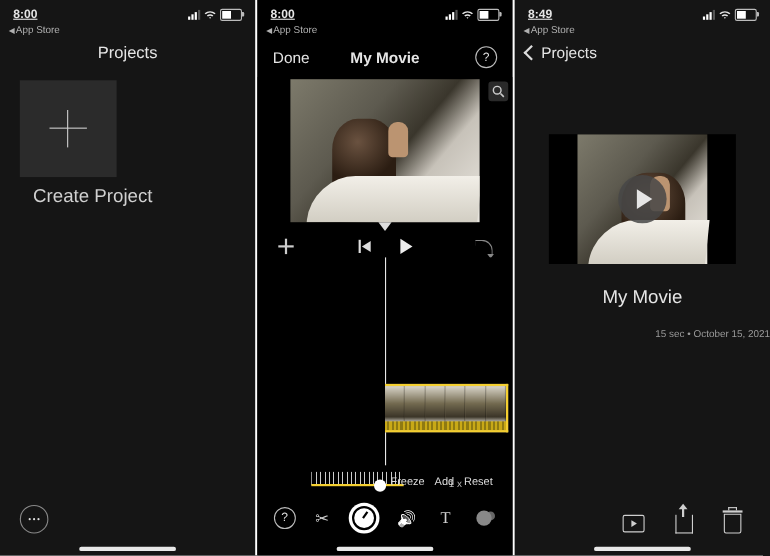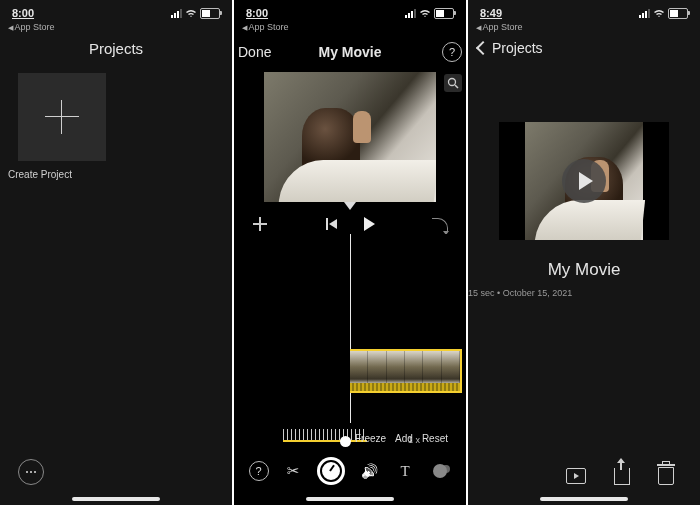--- a/index.html
+++ b/index.html
@@ -16,35 +16,35 @@
   .sigbars span { width:2px; background:#fff; }
   .sigbars span:nth-child(1){height:3px} .sigbars span:nth-child(2){height:5px} .sigbars span:nth-child(3){height:7px} .sigbars span:nth-child(4){height:9px;background:#555}
   .wifi { width:12px; height:9px; }
   .batt { width:18px; height:9px; border:1px solid #bbb; border-radius:2px; position:relative; }
   .batt:after { content:''; position:absolute; right:-3px; top:2px; width:2px; height:4px; background:#bbb; border-radius:0 1px 1px 0; }
   .batt i { position:absolute; left:1px; top:1px; bottom:1px; width:45%; background:#fff; }
   .breadcrumb { font-size:9px; color:#b0b0b0; padding:0 8px 2px; }
   .breadcrumb .tri { font-size:7px; margin-right:1px; }
 
   
-  .navrow { display:flex; justify-content:space-between; align-items:center; padding:8px 4px; font-size:14px; }
+  .navrow { display:flex; justify-content:space-between; align-items:center; padding:8px 14px; font-size:14px; }
   .navrow .title { font-weight:600; font-size:14px; }
   .navrow .side { width:48px; display:flex; align-items:center; }
   .navrow .side.right { justify-content:flex-end; }
   .help-circle,.mag-circle { width:18px; height:18px; border:1px solid #bbb; border-radius:50%; display:flex; align-items:center; justify-content:center; font-size:11px; color:#ddd; }
   .mag-circle { border:none; background:#2a2a2a; border-radius:3px; }
 
   
   .projects-head { text-align:center; font-size:15px; font-weight:500; padding:6px 0 10px; }
   .tile { width:88px; height:88px; background:var(--light); margin:6px 0 8px 18px; display:flex; align-items:center; justify-content:center; }
   .plus-big { position:relative; width:34px; height:34px; }
   .plus-big:before,.plus-big:after { content:''; position:absolute; background:#cfcfcf; }
   .plus-big:before { left:16px; top:0; width:1px; height:34px; }
   .plus-big:after { top:16px; left:0; height:1px; width:34px; }
-  .tile-label { font-size:10px; color:#d0d0d0; padding-left:8px; }
+  .tile-label { font-size:17px; color:#d0d0d0; padding-left:30px; }
   .circ-btn { width:24px; height:24px; border:1px solid #888; border-radius:50%; display:flex; align-items:center; justify-content:center; color:#ddd; }
   .dots { display:flex; gap:2px; } .dots span{width:2px;height:2px;background:#ddd;border-radius:50%;}
 
   
   .s2 { background:#000; }
   .preview-wrap { position:relative; background:#000; padding:2px 30px 0; }
   .preview { width:100%; height:130px; background:linear-gradient(130deg,#7d7a6b 0%,#5d5a4f 35%,#3a362c 55%,#c7c2b9 70%,#e9e6df 100%); position:relative; overflow:hidden; }
   .subject { position:absolute; left:22%; top:28%; width:58px; height:70px; background:radial-gradient(circle at 40% 30%,#6a5240,#2b1d12 60%); border-radius:40% 40% 20% 20%; }
   .hand { position:absolute; left:52%; top:30%; width:18px; height:32px; background:#bb9471; border-radius:8px 8px 4px 4px; }
   .fabric { position:absolute; bottom:0; left:10%; right:0; height:42px; background:linear-gradient(180deg,#f2efe8,#d2cec3); border-radius:40px 0 0 0; transform:skewX(-6deg); }
@@ -89,21 +89,21 @@
   
   .back-row { display:flex; align-items:center; gap:4px; padding:6px 10px; font-size:14px; }
   .chev { width:8px;height:8px;border-left:2px solid #ddd;border-bottom:2px solid #ddd;transform:rotate(45deg); }
   .proj-card { margin:60px auto 0; width:170px; }
   .thumb { height:118px; background:#000; position:relative; overflow:hidden; }
   .thumb .pv2 { position:absolute; left:26px; right:26px; top:0; bottom:0; background:linear-gradient(130deg,#7d7a6b 0%,#5d5a4f 35%,#3a362c 55%,#c7c2b9 70%,#e9e6df 100%); }
   .thumb .subject{left:34%;top:30%;} .thumb .hand{left:56%;top:32%;} .thumb .fabric{height:40px;}
   .playov { position:absolute; left:50%; top:50%; transform:translate(-50%,-50%); width:44px; height:44px; background:rgba(70,70,70,0.85); border-radius:50%; display:flex; align-items:center; justify-content:center; }
   .playov b { width:0;height:0;border-left:14px solid #e5e5e5;border-top:9px solid transparent;border-bottom:9px solid transparent;margin-left:3px; }
   .proj-title { text-align:center; font-size:17px; font-weight:500; margin-top:20px; }
-  .proj-sub { text-align:left; font-size:9px; color:var(--muted); margin-top:8px; }
+  .proj-sub { text-align:right; font-size:9px; color:var(--muted); margin-top:18px; }
   .edit-btn { width:50px;height:50px;border:1px solid #888;border-radius:50%;margin:18px auto 0;display:flex;align-items:center;justify-content:center;font-size:12px;color:#ddd; }
 
   .bottombar { position:absolute; bottom:0; left:0; right:0; display:flex; justify-content:space-between; align-items:center; padding:12px 18px 20px; }
   .bottombar.right3 { justify-content:flex-end; gap:28px; padding-right:26px; }
   .share { width:14px;height:16px;border:1.5px solid #cfcfcf;border-top:none;position:relative; }
   .share:before{content:'';position:absolute;left:5px;top:-8px;width:2px;height:10px;background:#cfcfcf;}
   .share:after{content:'';position:absolute;left:2px;top:-10px;width:0;height:0;border-left:4px solid transparent;border-right:4px solid transparent;border-bottom:5px solid #cfcfcf;}
   .trash { width:14px;height:16px;border:1.5px solid #cfcfcf;border-radius:0 0 2px 2px;position:relative; }
   .trash:before{content:'';position:absolute;top:-4px;left:-2px;right:-2px;height:2px;background:#cfcfcf;}
   .trash:after{content:'';position:absolute;top:-7px;left:3px;width:6px;height:2px;border:1.5px solid #cfcfcf;border-bottom:none;}

